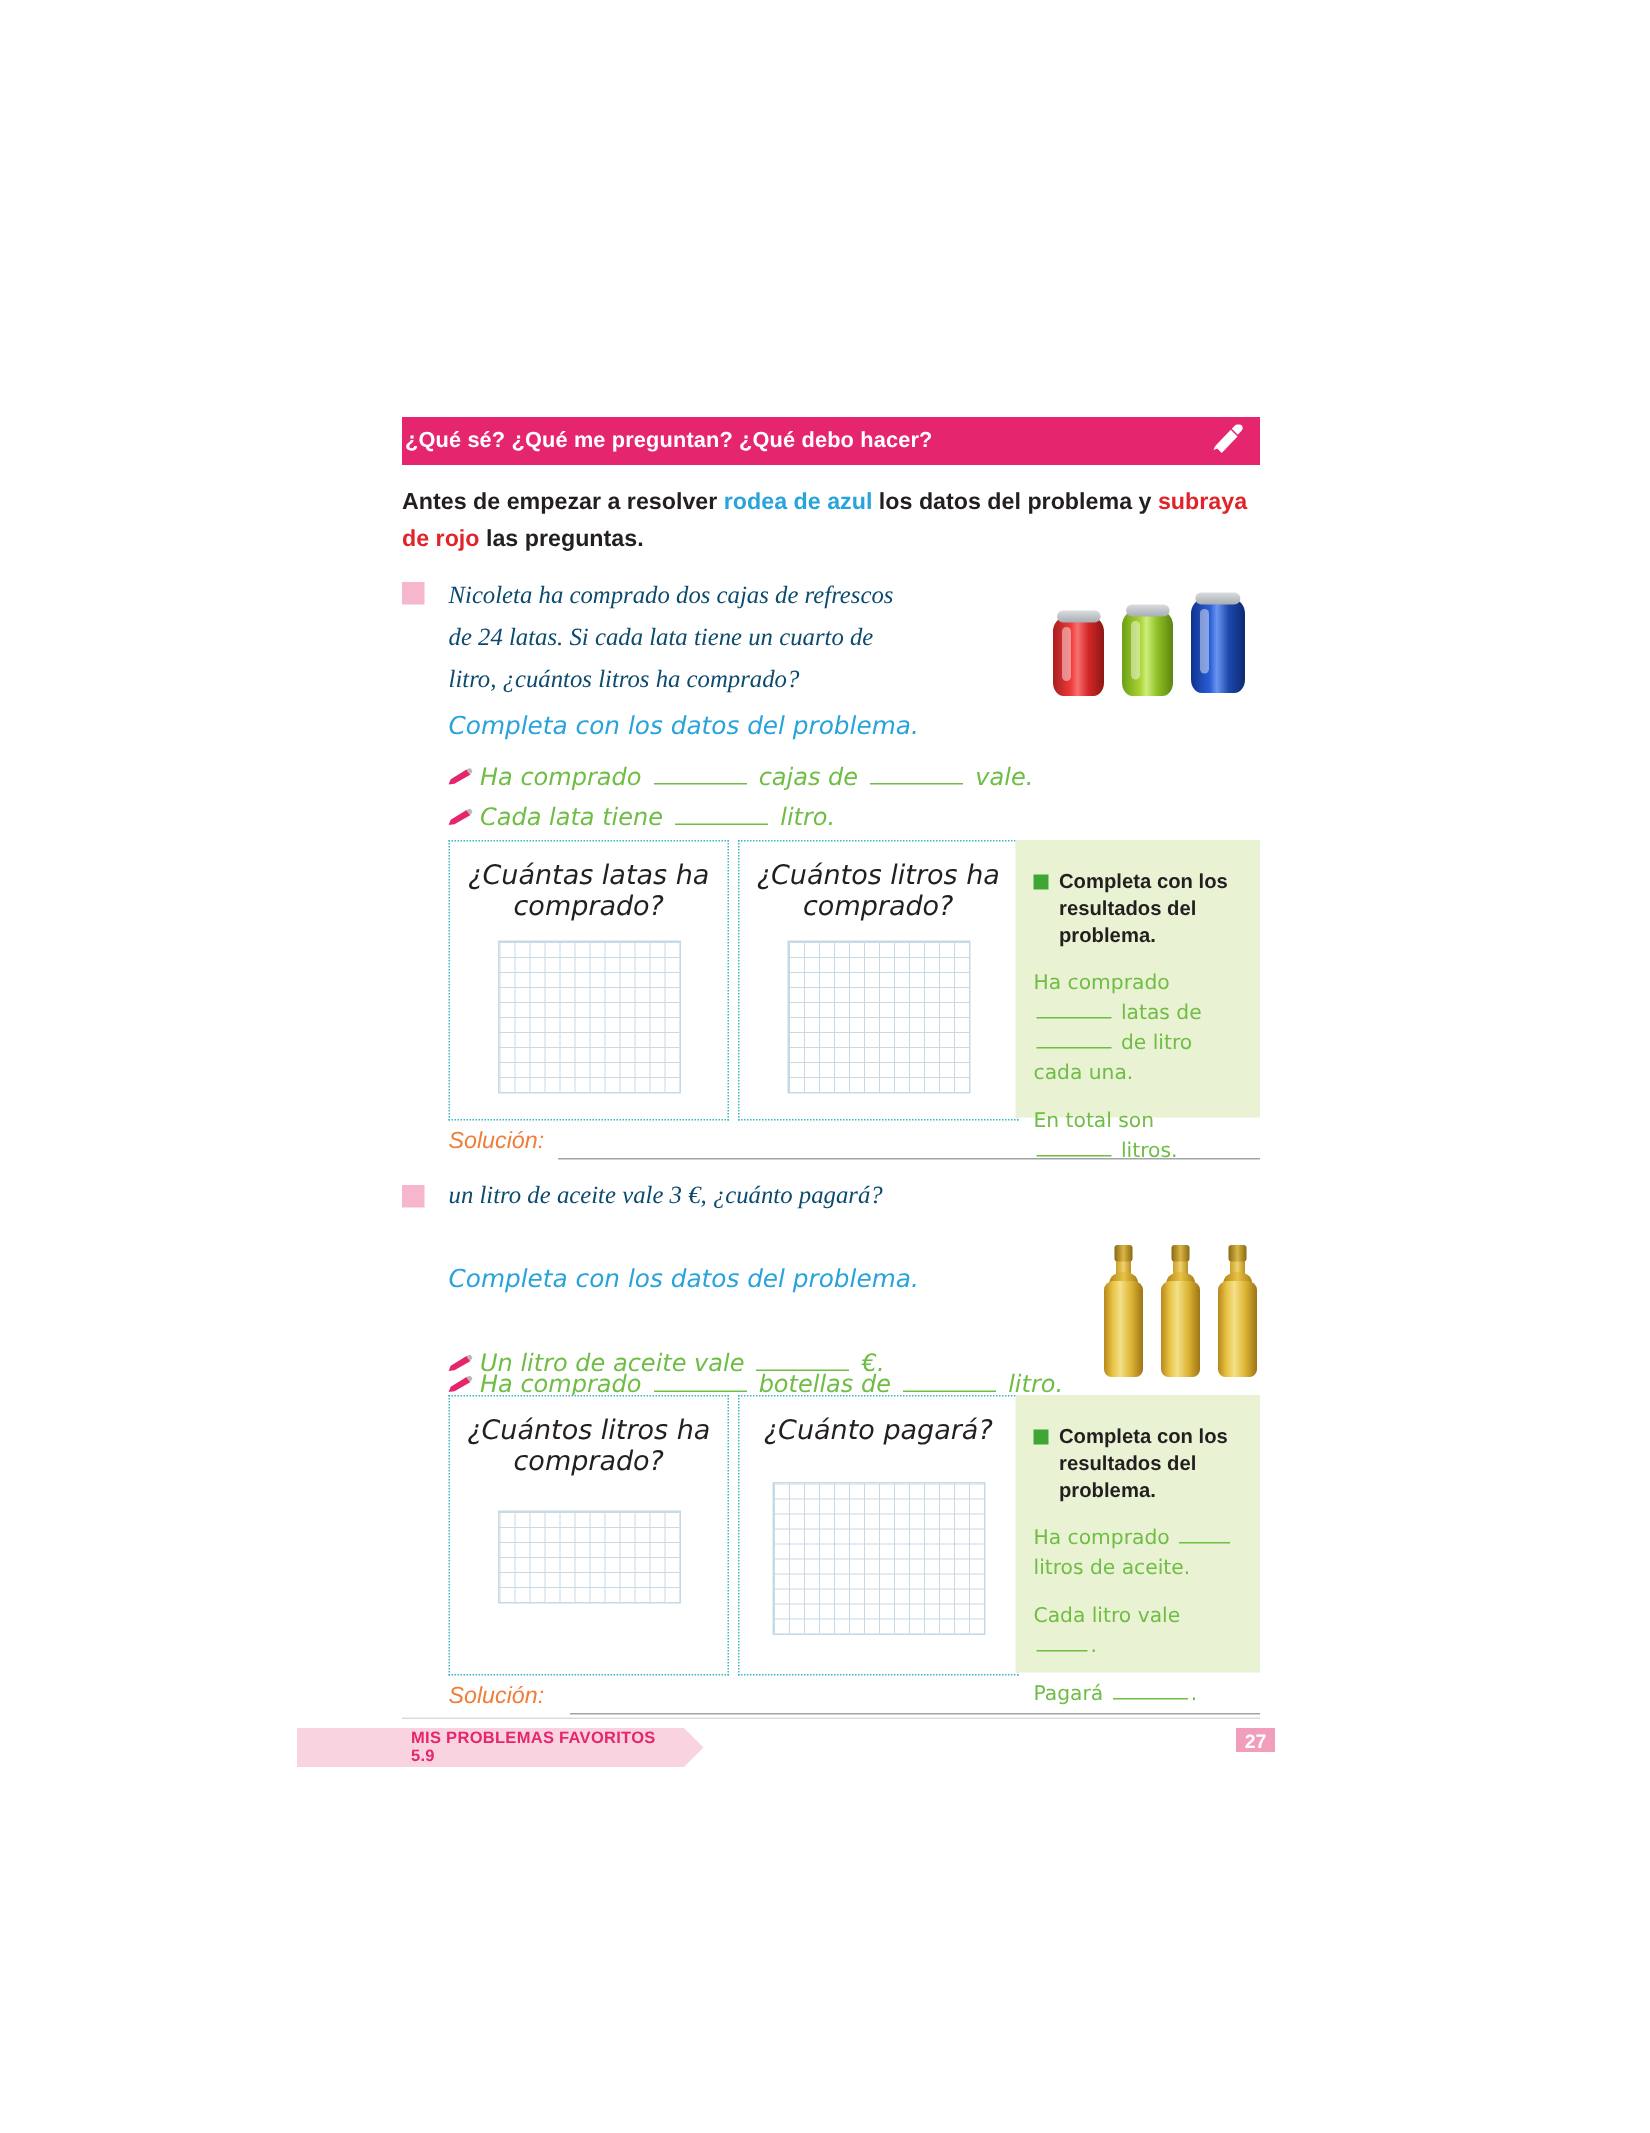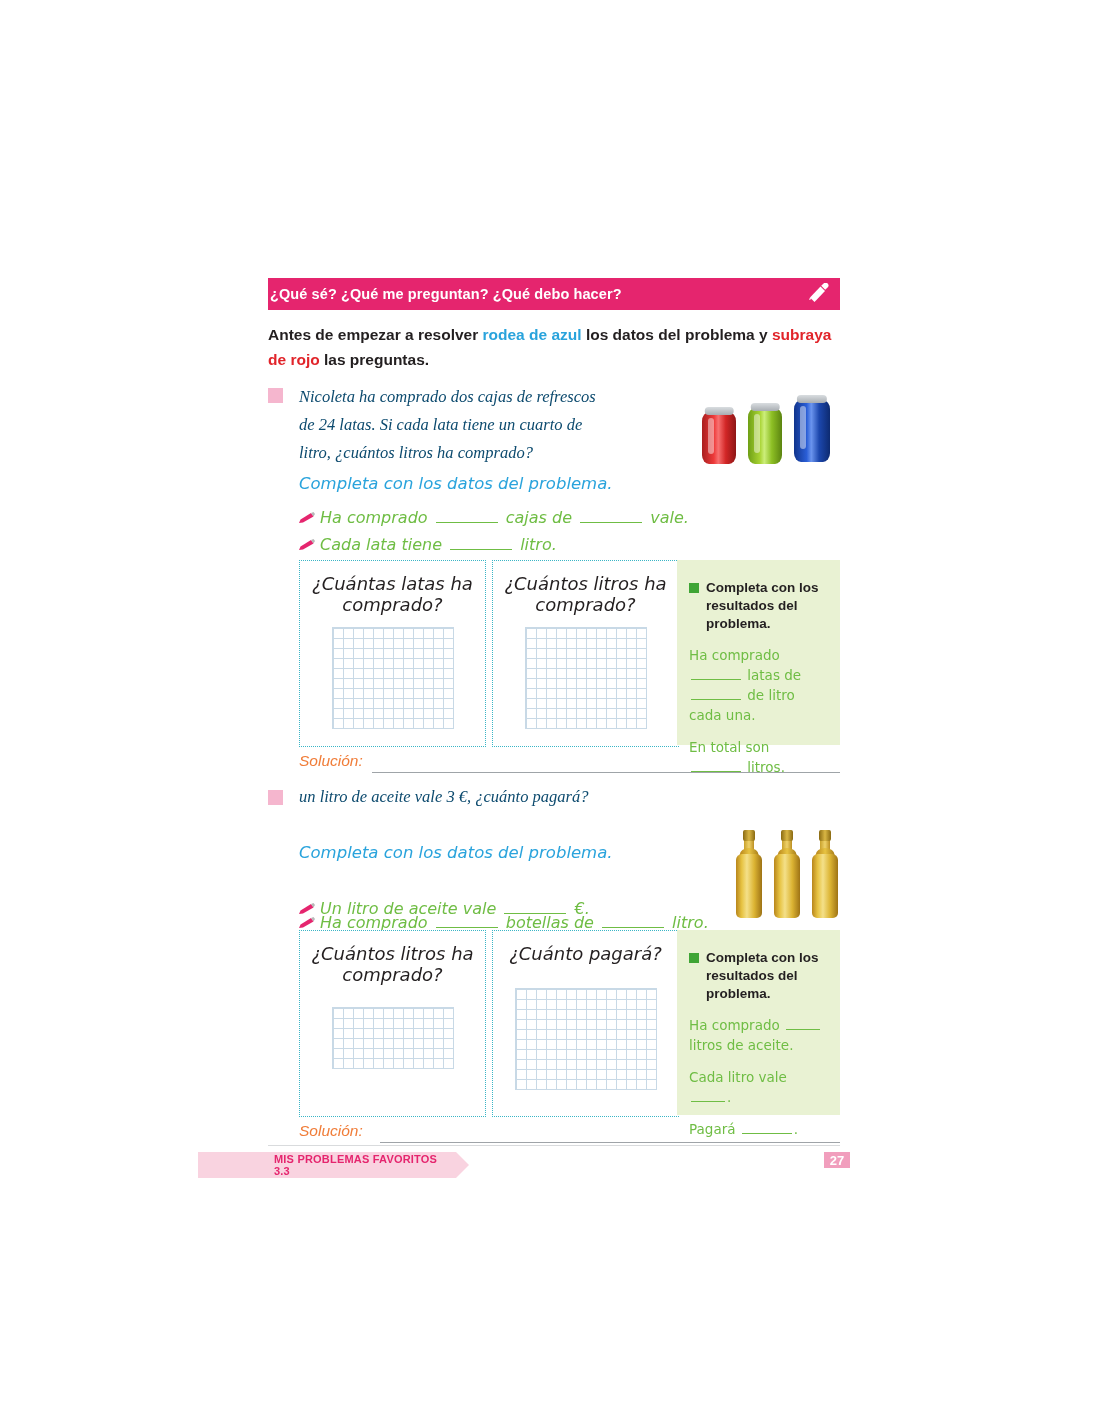--- a/index.html
+++ b/index.html
@@ -478,17 +478,17 @@
     <div class="rb-line">
       <span>Pagará </span><span class="blank"></span><span>.</span>
     </div>
   </div>
 
   <div class="solution" style="left:299px; top:1122px;">Solución:</div>
   <div style="position:absolute; left:380px; top:1142px; width:460px; border-bottom:1.1px solid #9fa4a8;"></div>
 
   <div class="footer-rule"></div>
   <div class="footer-tab">
-    <span class="ft">MIS PROBLEMAS FAVORITOS 3.3</span>
+    <span class="ft">MIS PROBLEMAS FAVORITOS 5.9</span>
   </div>
   <div class="page-num">27</div>
 
 </div>
 
 </body></html>

